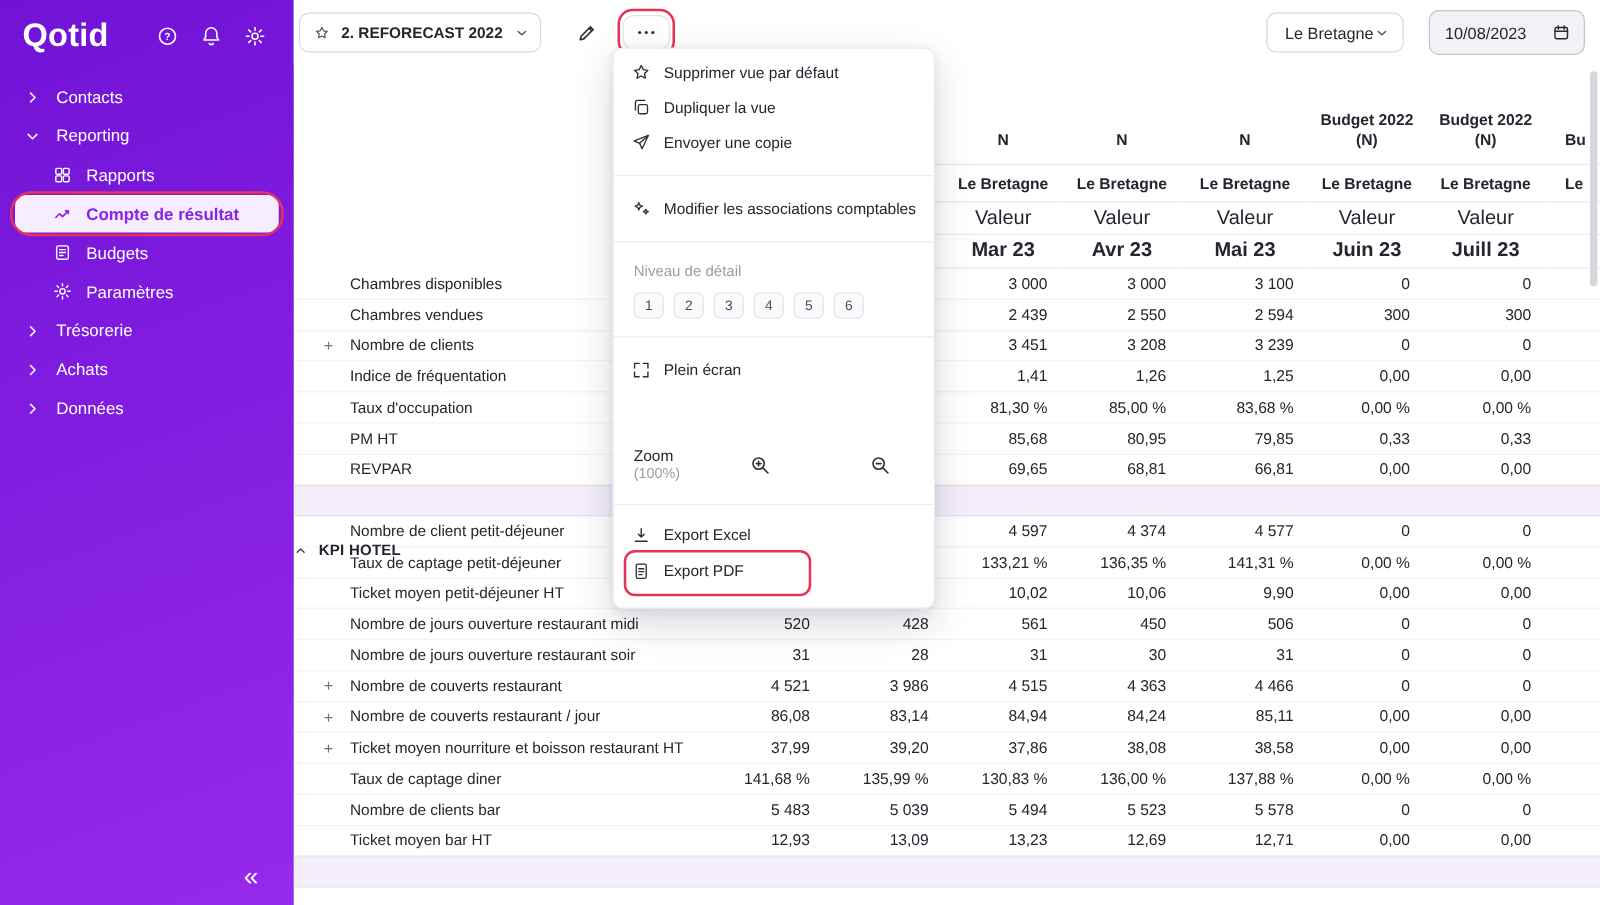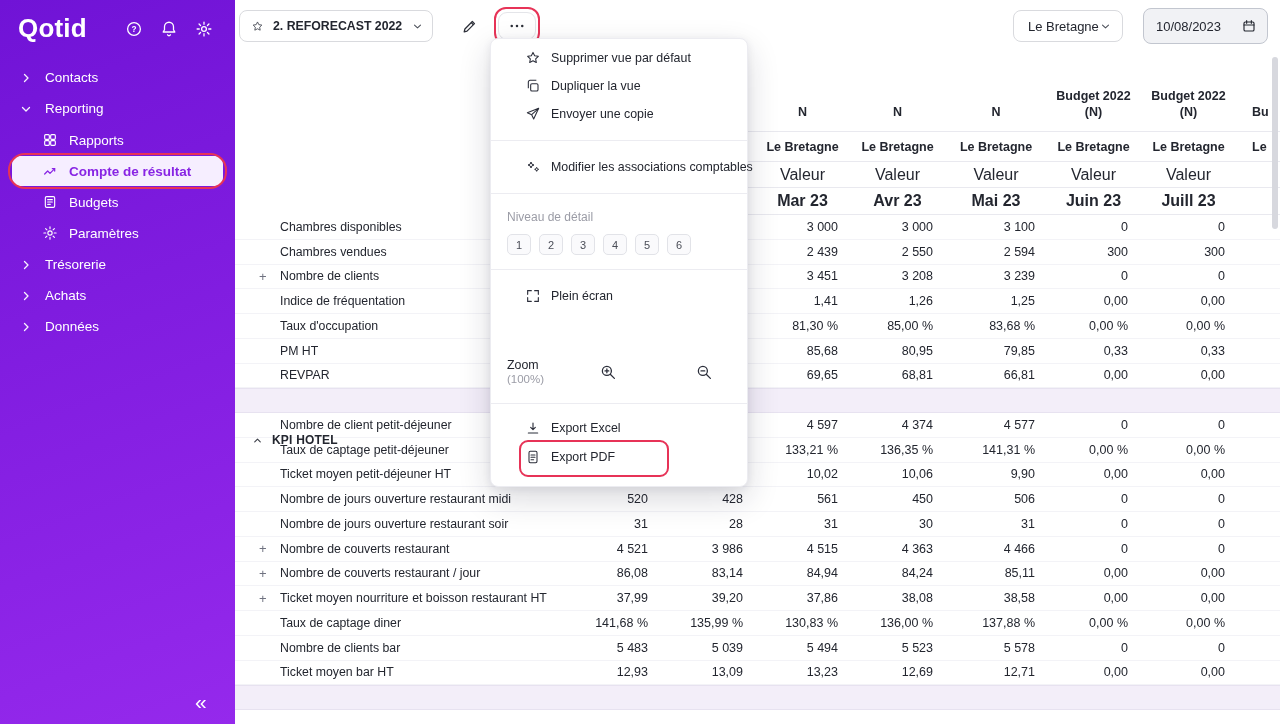--- a/index.html
+++ b/index.html
@@ -69,30 +69,30 @@
     { justify-content:flex-start; padding-left:15px; }
 
   .datarow { height:24.75px; border-bottom:1px solid #f3f3f7; }
   .labelcell { position:relative; display:flex; align-items:center; padding-left:45px;
     font-size:12.3px; white-space:nowrap; overflow:hidden; }
   .plus { position:absolute; left:24px; color:#6f7280; font-size:13px; cursor:pointer; }
   .vcell { display:flex; align-items:center; justify-content:flex-end; padding-right:12px;
     font-size:12.5px; white-space:nowrap; }
   .sectionrow { height:24.75px; background:var(--section-bg);
     border-top:1px solid #e7e2f0; border-bottom:1px solid #e7e2f0; }
-  .sectioncell { grid-column:1 / -1; display:flex; align-items:center; gap:9px; padding-left:17px;
+  .sectioncell { grid-column:1 / -1; display:flex; align-items:center; gap:9px; 
     font-size:12px; font-weight:700; letter-spacing:.2px; cursor:pointer; color:#23262f;margin-top:44px; }
   .sectioncell svg { width:11px; height:11px; color:#3a3d46; }
 
   
   .menu { position:absolute; left:490px; top:38px; width:258px; background:#fff;
     border:1px solid #ececf1; border-radius:8px; padding:5px 0 14px; z-index:50;
     box-shadow:0 12px 32px rgba(24,24,48,.16), 0 2px 8px rgba(24,24,48,.08); }
   .menu-item { height:28px; display:flex; align-items:center; gap:10px; padding:0 14px;
-    font-size:12.4px; color:#23262f; cursor:pointer; white-space:nowrap;margin-left:20px; }
+    font-size:12.4px; color:#23262f; cursor:pointer; white-space:nowrap; }
   .menu-item svg { width:16px; height:16px; flex:none; color:#2b2e3a; }
   .mi-assoc { margin-top:6px; }
   .mdivider { height:1px; background:#ececf1; margin:12px 0; }
   .mdivider.tight { margin:10px 0; }
   .menu-label { margin-top:0; padding:4px 16px 2px; font-size:12px; color:#9b9ca6; }
   .levels { display:flex; gap:8px; padding:8px 16px 2px; }
   .lvl { width:24px; height:21px; border:1px solid #e2e3e8; border-radius:5px; background:#fafafc;
     font-size:11px; color:#4a4d57; display:flex; align-items:center; justify-content:center; cursor:pointer; }
   .zoomrow { display:flex; align-items:center; padding:4px 16px 8px;margin-top:44px; }
   .zoomtext { width:84px; }

